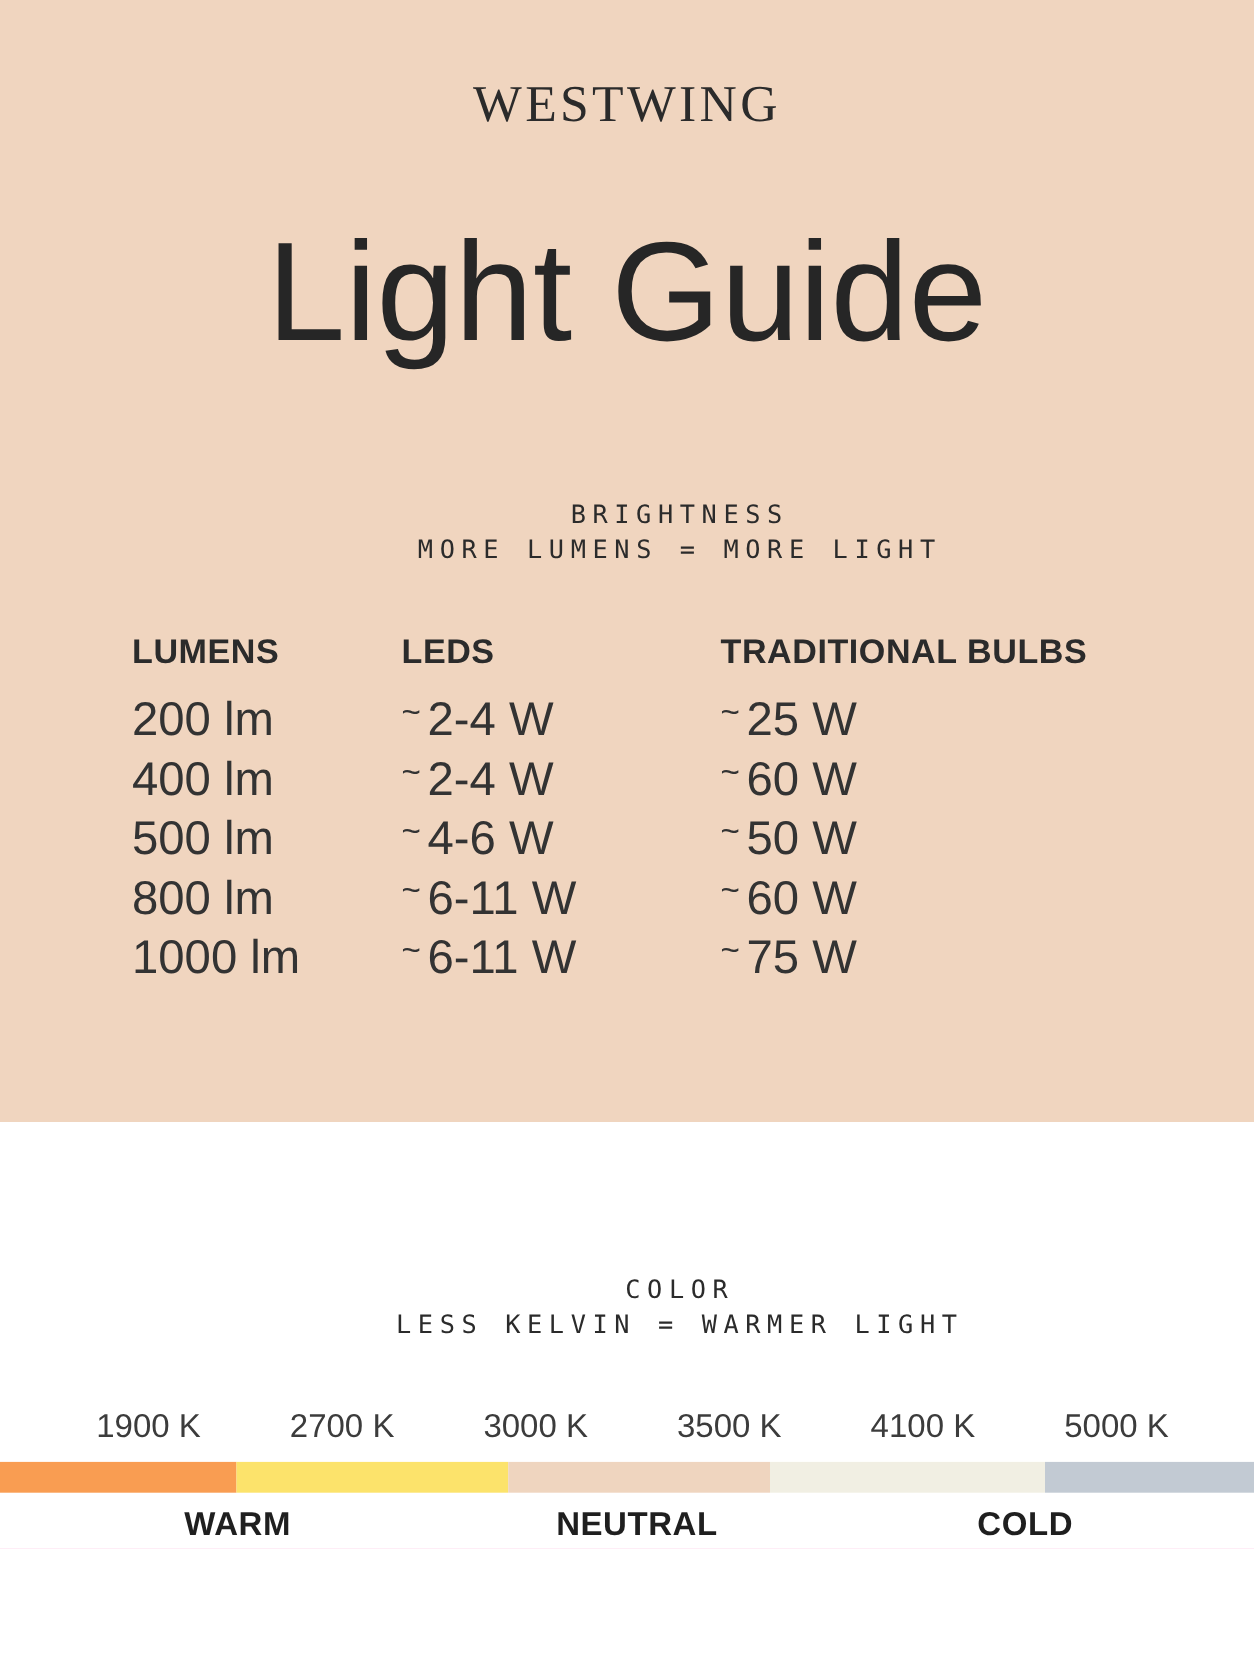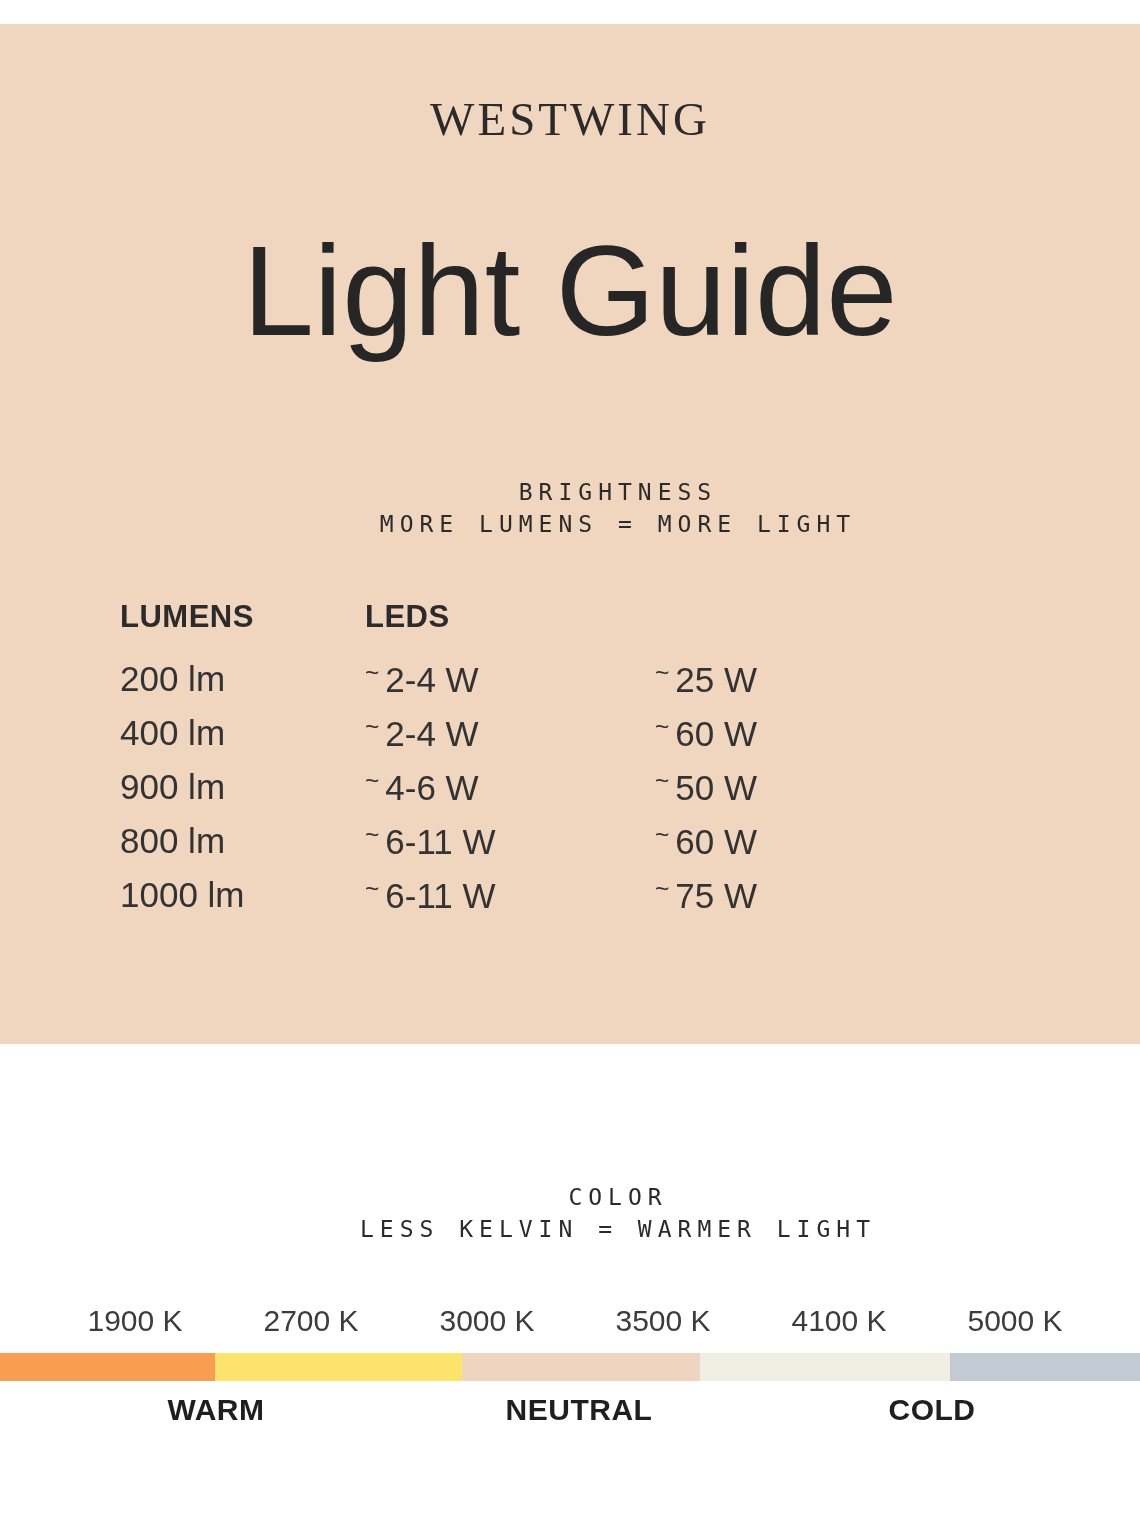--- a/index.html
+++ b/index.html
@@ -4,21 +4,20 @@
 <style>
   html, body { margin: 0; padding: 0; }
   body { font-family: "Liberation Sans", sans-serif; }
 
   .page {
     position: relative;
     width: 1140px;
     height: 1408px;
     background: #f9a8d4;
     overflow: hidden;
-    margin-top: 24px;
   }
 
   .section-top {
     position: absolute;
     left: 0; top: 0;
     width: 100%; height: 1020px;
     background: #F0D5BF;
   }
   .section-bottom {
     position: absolute;
@@ -79,21 +78,21 @@
   .thead { top: 593px; }
   .thead > div {
     font-size: 31px;
     font-weight: 700;
     letter-spacing: 0.5px;
     color: #2B2B2B;
   }
   .r1 { top: 655px; } .r2 { top: 709px; } .r3 { top: 763px; }
   .r4 { top: 817px; } .r5 { top: 871px; }
   .trow.data > div {
-    font-size: 35px;
+    font-size: 43px;
     font-weight: 400;
     color: #333333;
   }
   .tilde {
     display: inline-block;
     font-size: 70%;
     vertical-align: 11px;
     margin-right: 6px;
     color: #333333;
   }
@@ -152,34 +151,35 @@
   <section class="section-top">
     <div class="cline brand">WESTWING</div>
     <h1 class="cline title" style="margin:0">Light Guide</h1>
 
     <div class="cline mono-heading brightness">BRIGHTNESS</div>
     <div class="cline mono-sub brightness">MORE LUMENS = MORE LIGHT</div>
 
     <div class="trow thead">
       <div>LUMENS</div>
       <div>LEDS</div>
+      <div>TRADITIONAL BULBS</div>
     </div>
 
     <div class="trow data r1">
       <div>200 lm</div>
       <div><span class="tilde">~</span><span>2-4 W</span></div>
       <div><span class="tilde">~</span><span>25 W</span></div>
     </div>
     <div class="trow data r2">
       <div>400 lm</div>
       <div><span class="tilde">~</span><span>2-4 W</span></div>
       <div><span class="tilde">~</span><span>60 W</span></div>
     </div>
     <div class="trow data r3">
-      <div>900 lm</div>
+      <div>500 lm</div>
       <div><span class="tilde">~</span><span>4-6 W</span></div>
       <div><span class="tilde">~</span><span>50 W</span></div>
     </div>
     <div class="trow data r4">
       <div>800 lm</div>
       <div><span class="tilde">~</span><span>6-11 W</span></div>
       <div><span class="tilde">~</span><span>60 W</span></div>
     </div>
     <div class="trow data r5">
       <div>1000 lm</div>

